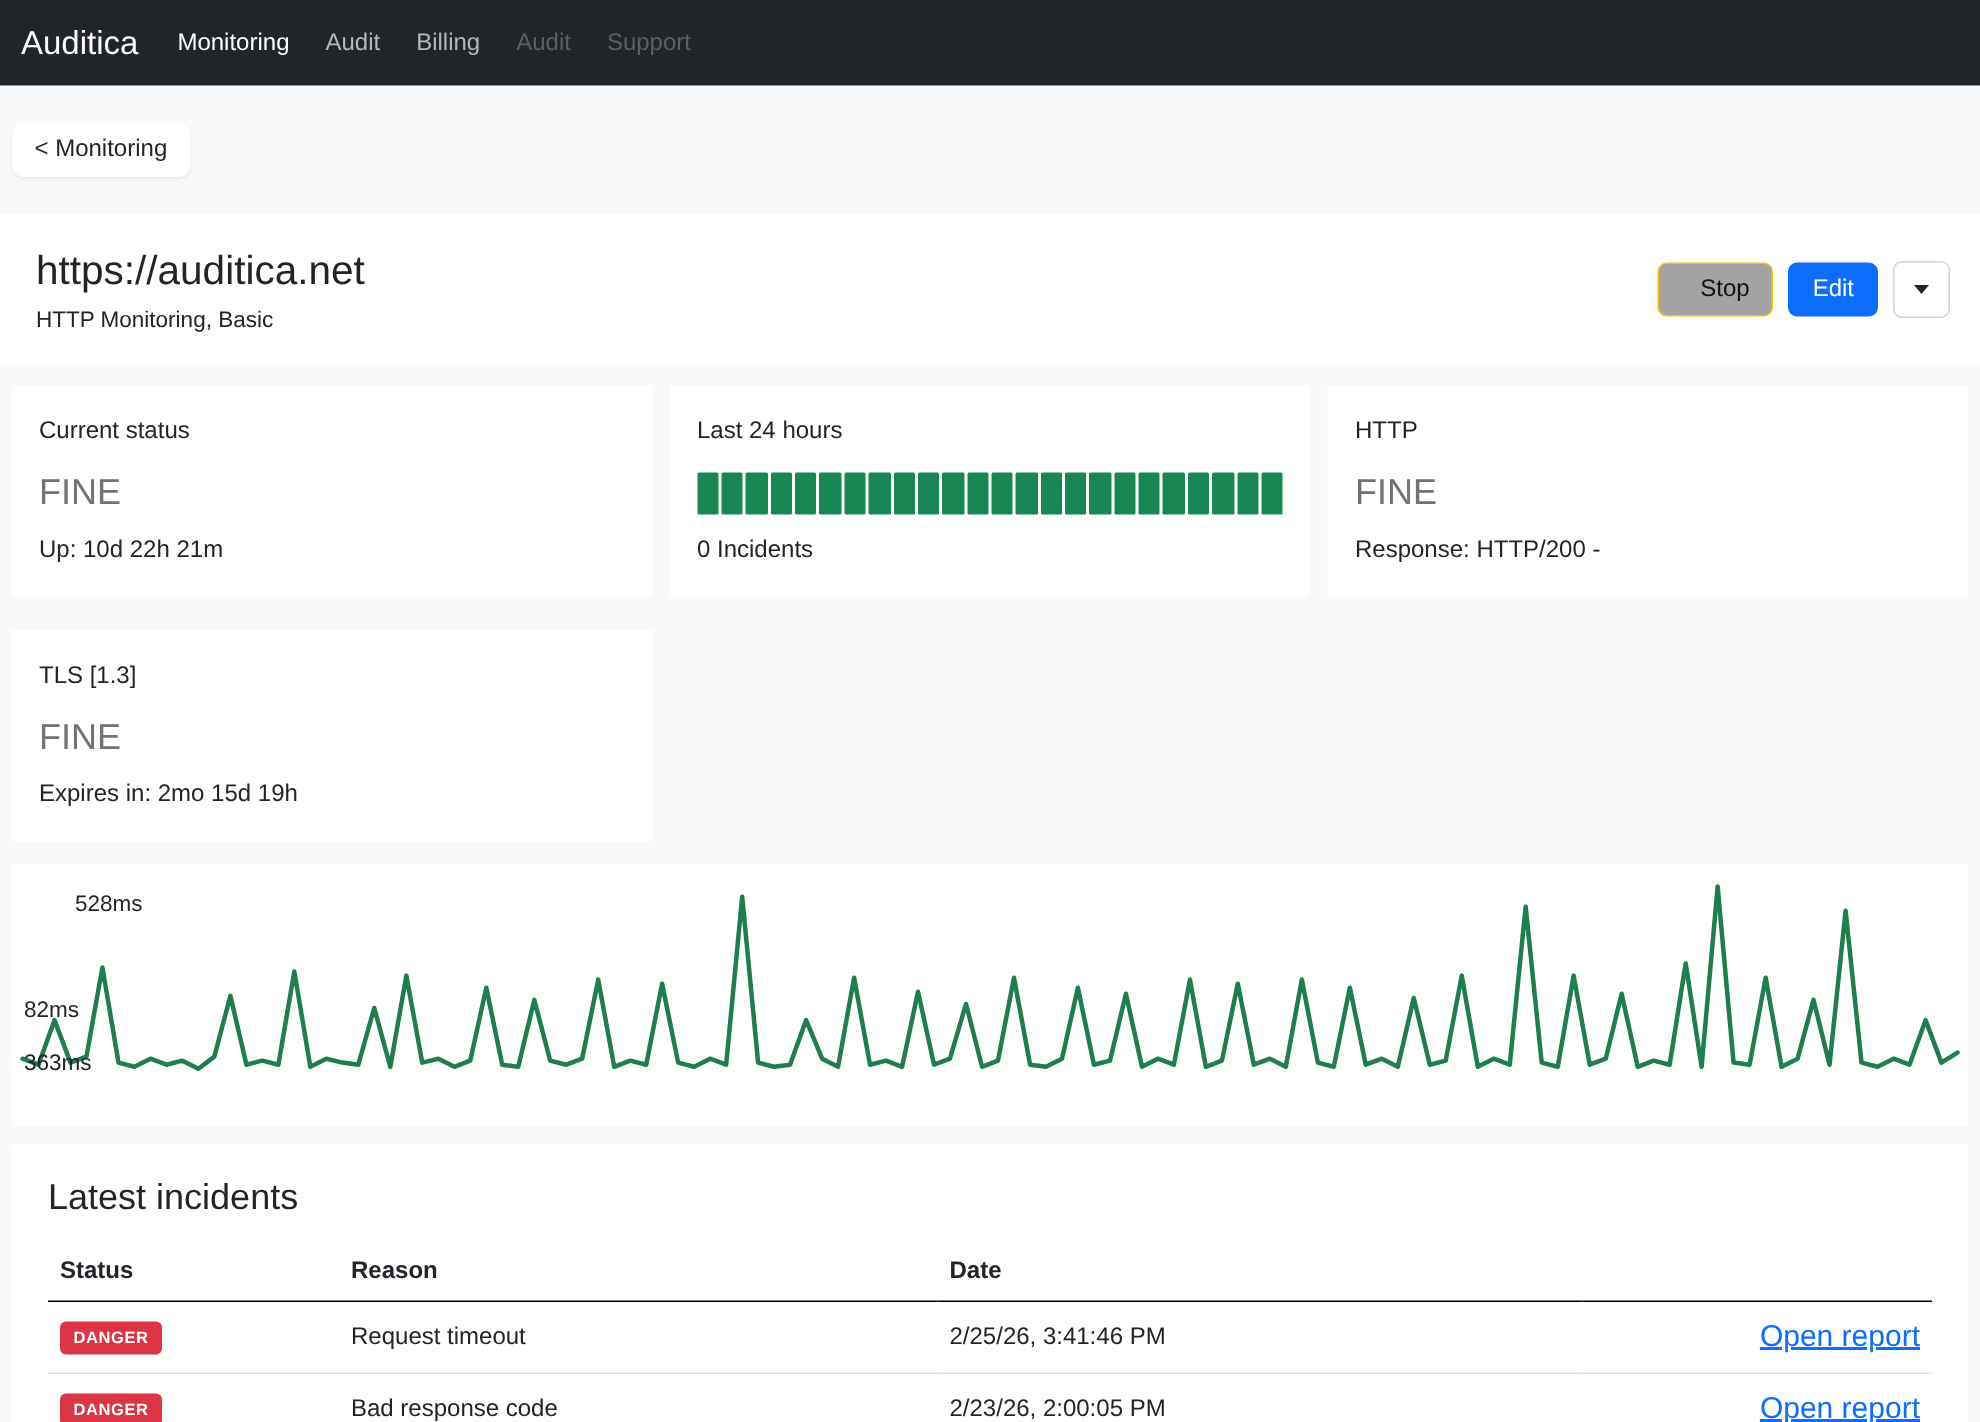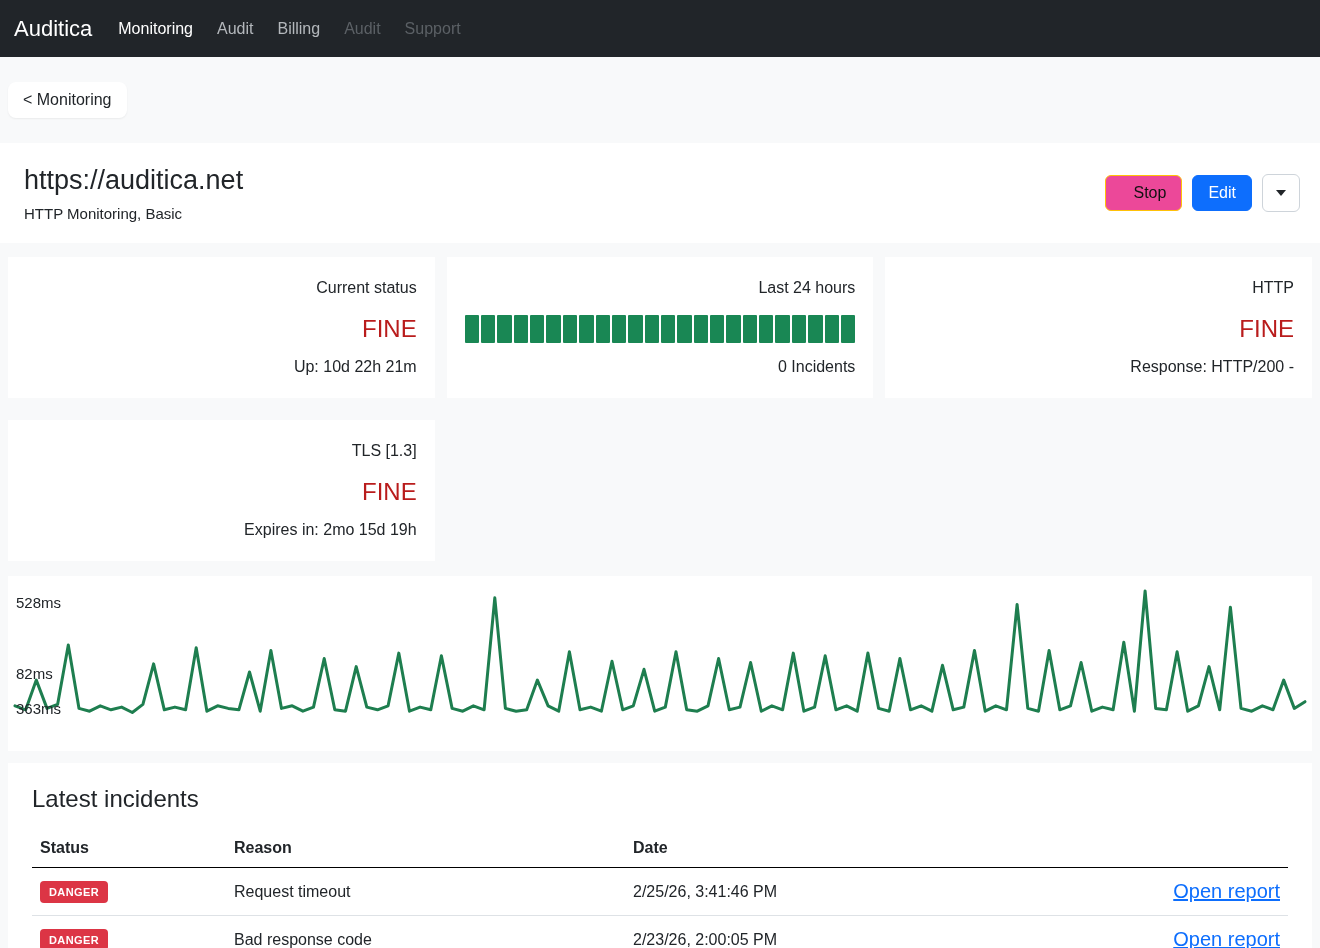--- a/index.html
+++ b/index.html
@@ -59,21 +59,21 @@
   .page-subtitle { font-size: 15px; margin-top: 9px; color: #212529; }
   .header-actions { display: flex; align-items: center; gap: 10px; }
   .btn {
     font-family: inherit;
     font-size: 16px;
     border-radius: 6px;
     padding: 8px 15px;
     border: 1px solid transparent;
     cursor: pointer;
   }
-  .btn-warning { background: #ec4899; color: #111; border-color: #ffc107; padding-left: 28px; }
+  .btn-warning { background: #a3a3a3; color: #111; border-color: #ffc107; padding-left: 28px; }
   .btn-primary { background: #0d6efd; color: #fff; border-color: #0d6efd; }
   .btn-caret {
     background: #fff;
     border: 1px solid #ced4da;
     width: 38px;
     height: 38px;
     display: inline-flex;
     align-items: center;
     justify-content: center;
   }
@@ -89,24 +89,23 @@
   .cards {
     margin: 14px 8px 0;
     display: grid;
     grid-template-columns: 1fr 1fr 1fr;
     gap: 22px 12px;
   }
   .card {
     background: #fff;
     padding: 22px 18px;
     min-height: 138px;
-    text-align: right;
   }
   .card-title { font-size: 16px; margin-bottom: 18px; }
-  .card-value-ok { font-size: 24px; color: #b91c1c; margin-bottom: 15px; }
+  .card-value-ok { font-size: 24px; color: #737373; margin-bottom: 15px; }
   .card-value-big { font-size: 26px; color: #212529; margin-bottom: 14px; }
   .card-detail { font-size: 16px; color: #212529; }
   .uptime-bar {
     display: flex;
     gap: 2px;
     height: 28px;
     margin-bottom: 15px;
     max-width: 396px;
   }
   .uptime-bar .seg { flex: 1; background: #198754; border-radius: 1px; }
@@ -119,21 +118,21 @@
     position: relative;
     overflow: hidden;
   }
   .chart-ylabel {
     position: absolute;
     left: 8px;
     font-size: 15px;
     color: #212529;
     z-index: 2;
   }
-  .chart-ylabel.t0 { top: 18px; }
+  .chart-ylabel.t0 { top: 18px; margin-left: 34px; }
   .chart-ylabel.t1 { top: 89px; }
   .chart-ylabel.t2 { top: 124px; }
   .chart-card svg { position: absolute; inset: 0; width: 100%; height: 175px; }
 
   
   .incidents {
     margin: 12px 8px 13px;
     background: #fff;
     padding: 16px 24px 26px;
   }

